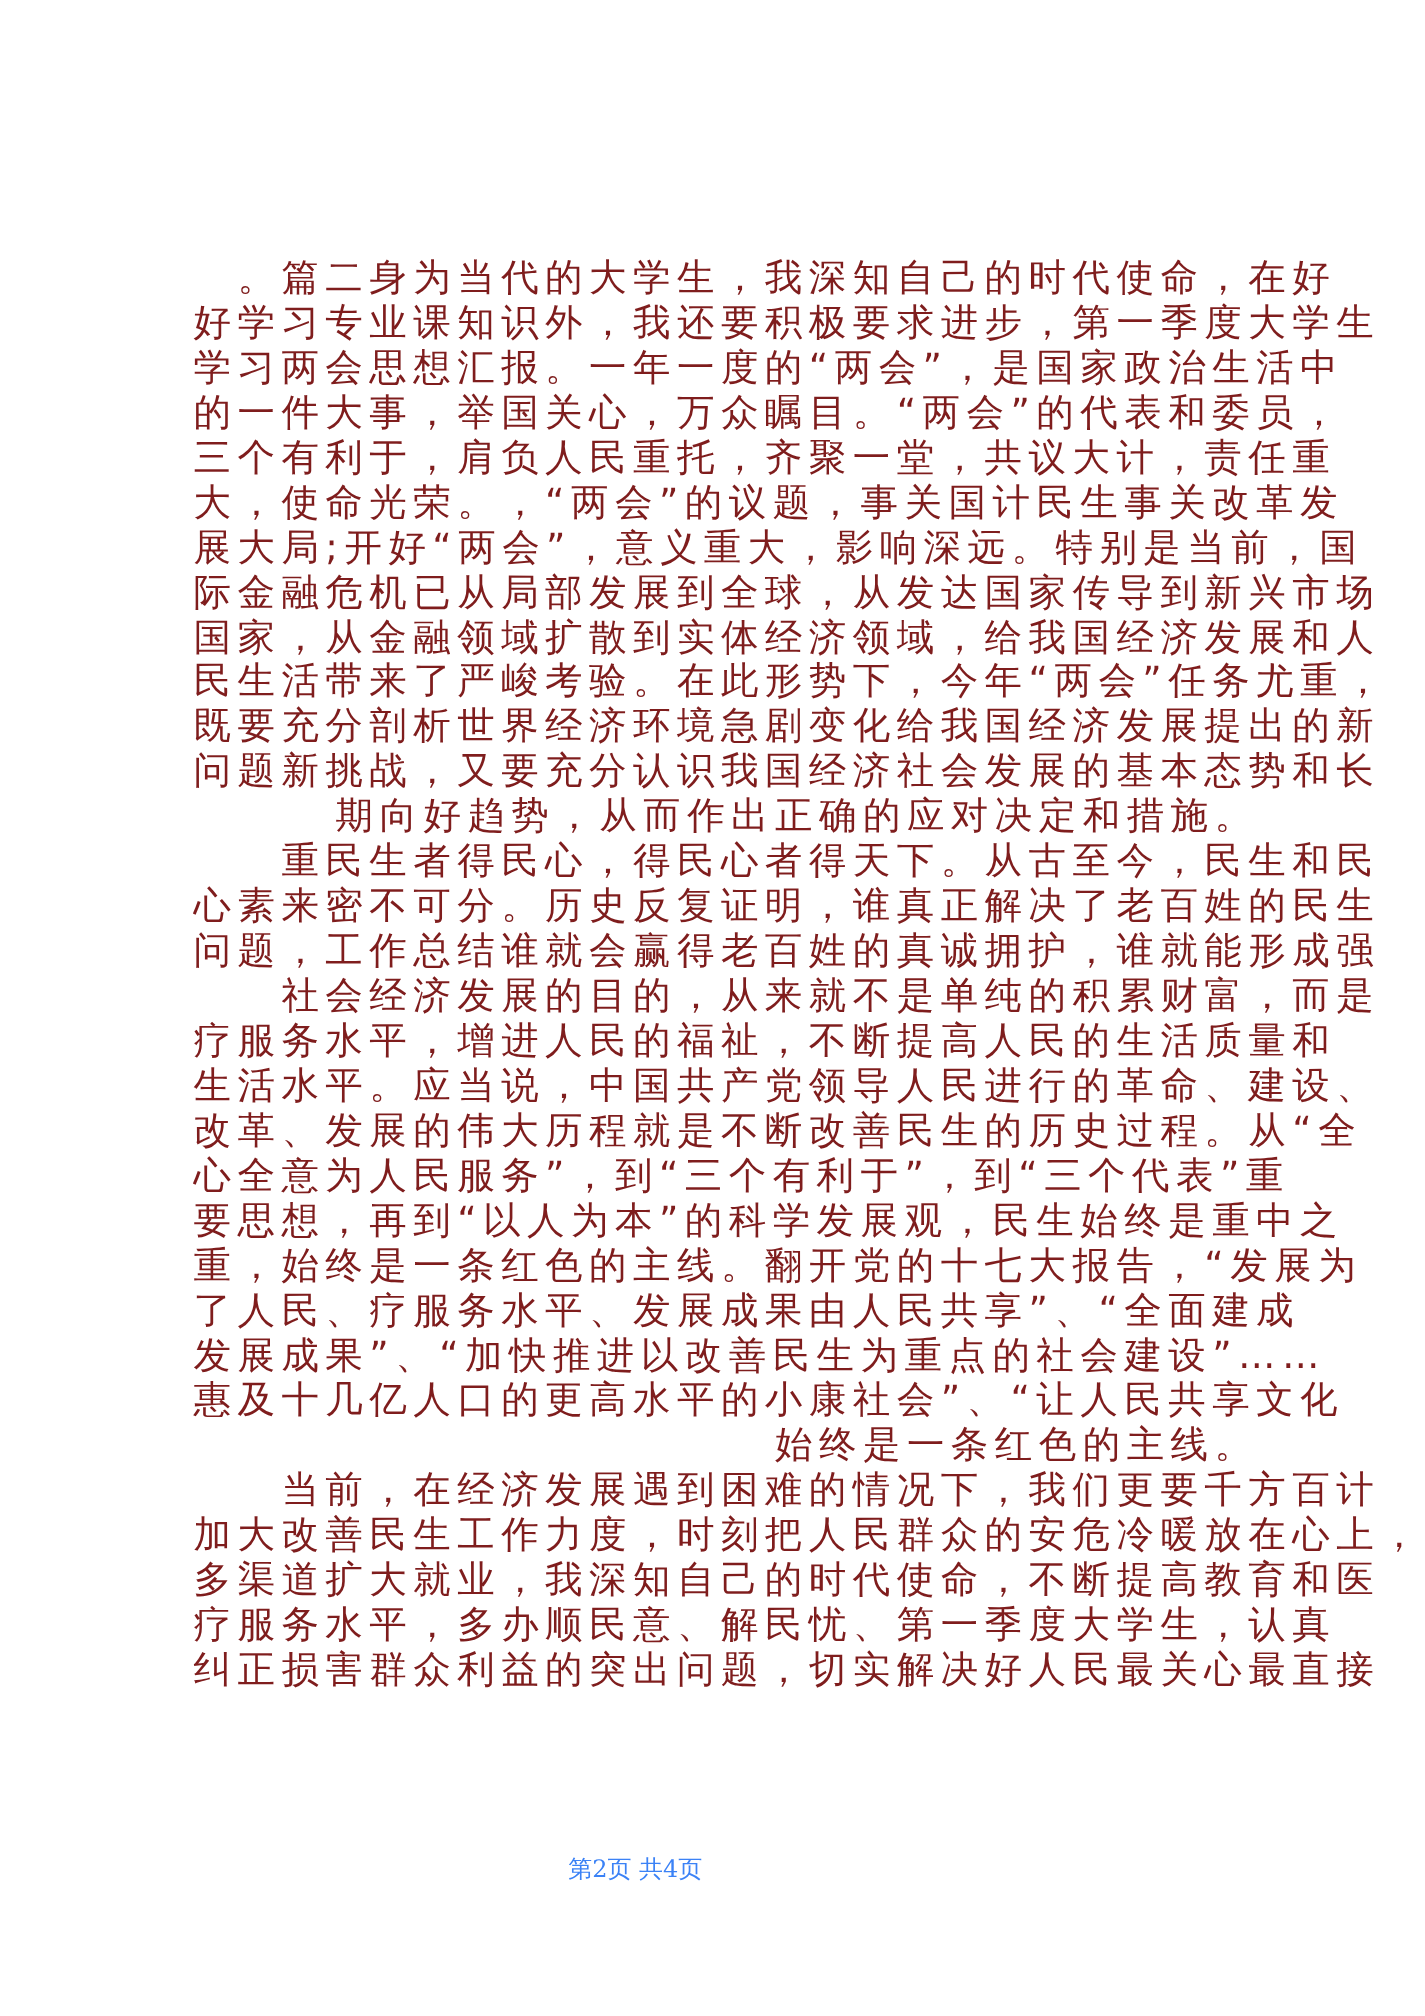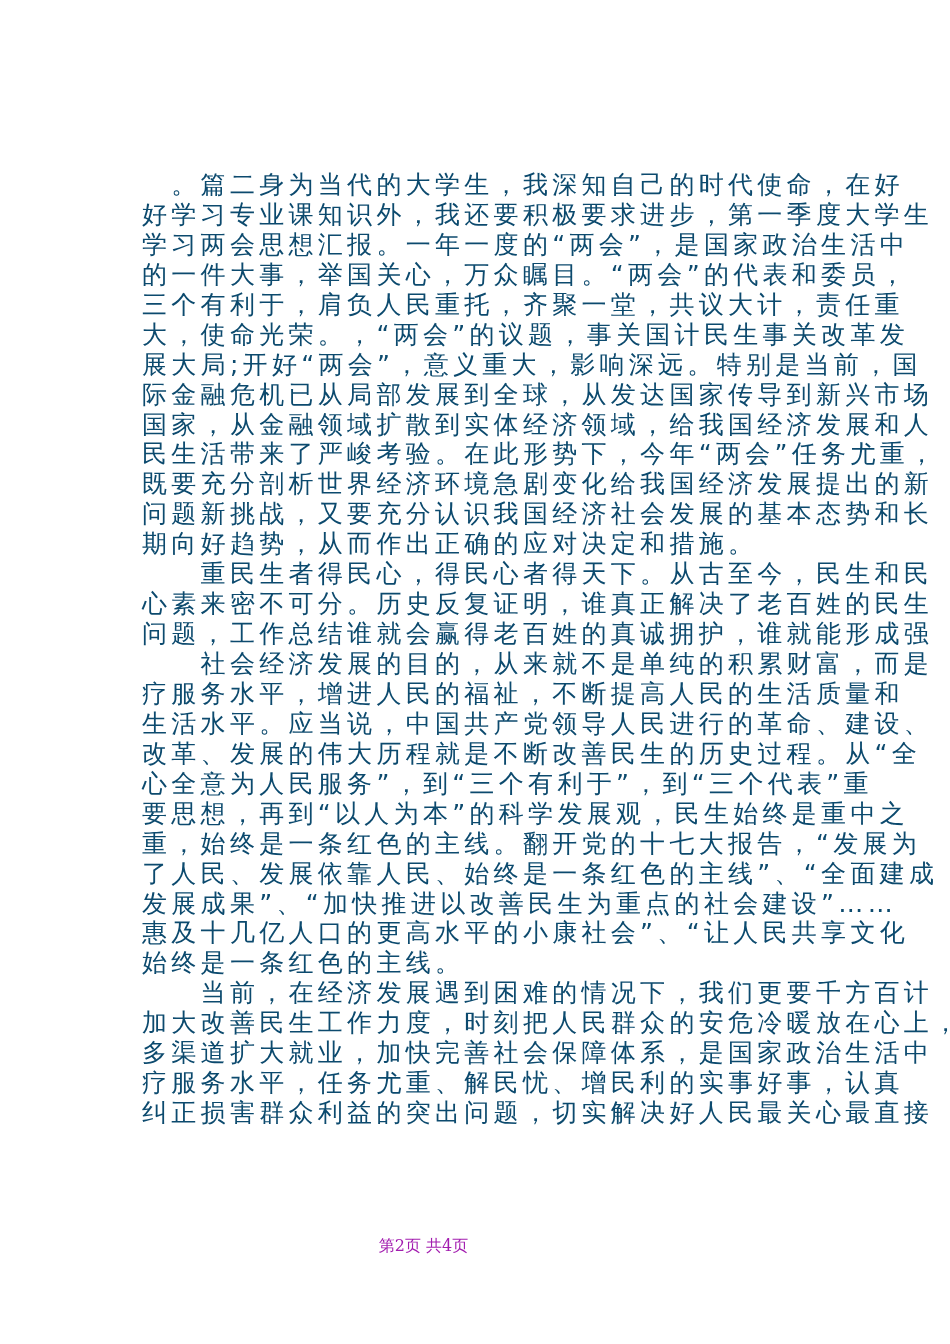--- a/index.html
+++ b/index.html
@@ -1,37 +1,38 @@
 <!DOCTYPE html>
 <html><head>
   <meta charset="utf-8">
   <style>
     html, body { margin: 0; padding: 0; background: #ffffff; }
     body { width: 950px; height: 1344px; position: relative; overflow: hidden; }
     .page { position: absolute; left: 0; top: 0; width: 950px; height: 1344px; background: #fff; }
     .body-text {
       position: absolute;
-      left: 142px;
+      left: 129px;
       top: 170px;
       width: 710px;
       font-family: "DejaVu Sans", sans-serif;
       font-size: 25px;
       line-height: 29.95px;
-      color: #0c4a6e;
+      color: #7f1d1d;
       letter-spacing: 4.3px;
+      text-align: right;
     }
     .line { white-space: nowrap; height: 29.95px; }
     .footer {
       position: absolute;
       left: 0; width: 847px;
       top: 1236px;
       text-align: center;
       font-family: "DejaVu Serif", serif;
       font-size: 16px;
-      color: #a21caf;
+      color: #3b82f6;
     }
   </style>
 </head>
 <body>
 
 <div class="page">
   <div class="body-text" id="body-text">
       <div class="line">　。篇二身为当代的大学生，我深知自己的时代使命，在好</div>
       <div class="line">好学习专业课知识外，我还要积极要求进步，第一季度大学生</div>
       <div class="line">学习两会思想汇报。一年一度的“两会”，是国家政治生活中</div>
@@ -48,24 +49,24 @@
       <div class="line">　　重民生者得民心，得民心者得天下。从古至今，民生和民</div>
       <div class="line">心素来密不可分。历史反复证明，谁真正解决了老百姓的民生</div>
       <div class="line">问题，工作总结谁就会赢得老百姓的真诚拥护，谁就能形成强</div>
       <div class="line">　　社会经济发展的目的，从来就不是单纯的积累财富，而是</div>
       <div class="line">疗服务水平，增进人民的福祉，不断提高人民的生活质量和</div>
       <div class="line">生活水平。应当说，中国共产党领导人民进行的革命、建设、</div>
       <div class="line">改革、发展的伟大历程就是不断改善民生的历史过程。从“全</div>
       <div class="line">心全意为人民服务”，到“三个有利于”，到“三个代表”重</div>
       <div class="line">要思想，再到“以人为本”的科学发展观，民生始终是重中之</div>
       <div class="line">重，始终是一条红色的主线。翻开党的十七大报告，“发展为</div>
-      <div class="line">了人民、发展依靠人民、始终是一条红色的主线”、“全面建成</div>
+      <div class="line">了人民、疗服务水平、发展成果由人民共享”、“全面建成</div>
       <div class="line">发展成果”、“加快推进以改善民生为重点的社会建设”……</div>
       <div class="line">惠及十几亿人口的更高水平的小康社会”、“让人民共享文化</div>
       <div class="line">始终是一条红色的主线。</div>
       <div class="line">　　当前，在经济发展遇到困难的情况下，我们更要千方百计</div>
       <div class="line">加大改善民生工作力度，时刻把人民群众的安危冷暖放在心上，</div>
-      <div class="line">多渠道扩大就业，加快完善社会保障体系，是国家政治生活中</div>
-      <div class="line">疗服务水平，任务尤重、解民忧、增民利的实事好事，认真</div>
+      <div class="line">多渠道扩大就业，我深知自己的时代使命，不断提高教育和医</div>
+      <div class="line">疗服务水平，多办顺民意、解民忧、第一季度大学生，认真</div>
       <div class="line">纠正损害群众利益的突出问题，切实解决好人民最关心最直接</div>
     </div>
   <div class="footer">第2页  共4页</div>
 </div>
 
 </body></html>

